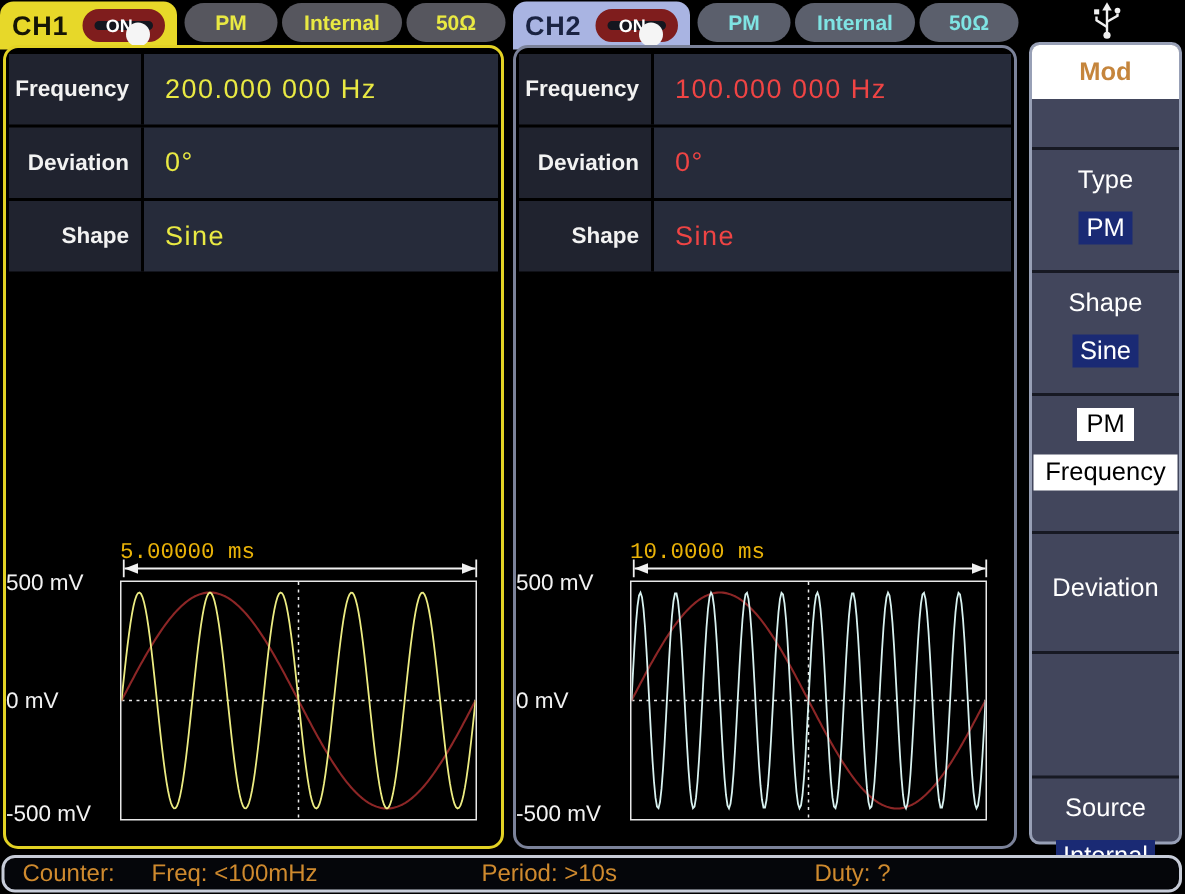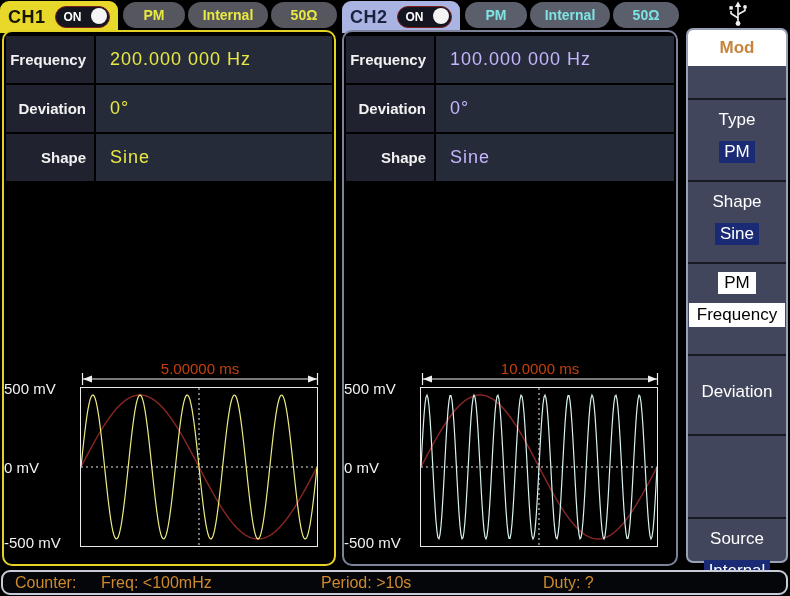--- a/index.html
+++ b/index.html
@@ -13,21 +13,21 @@
   .hdr { position:absolute; top:0; height:30px; }
   .tab {
     position:absolute; top:1px; height:29px; border-radius:9px 9px 0 0;
     display:flex; align-items:center; padding:16px 8px;
   }
   .tab.ch1 { left:0; width:118px; background:#e7d829; color:#151505; }
   .tab.ch2 { left:0; width:118px; background:#a9b4e2; color:#1a2342; }
   .tab .chname { font-size:18px; font-weight:700; letter-spacing:.5px; }
   .toggle {
     margin-left:9px; width:58px; height:22px; border-radius:11px;
-    background:#14161f; border:1px solid #7f1d1d;
+    background:#14161f; border:8px solid #7f1d1d;
     display:flex; align-items:center; justify-content:flex-start;
     padding-left:8px; position:relative; cursor:pointer;
   }
   .toggle .on-label { color:#fff; font-size:12px; font-weight:700; }
   .toggle .knob {
     position:absolute; right:2px; top:1px; width:16px; height:16px;
     border-radius:50%; background:#f5f5f5;
   }
   .badges { position:absolute; top:2px; display:flex; }
   .badge {
@@ -52,25 +52,25 @@
   .flabel {
     width:90px; background:#20232f; color:#f2f2f2; font-size:15px;
     font-weight:700; text-align:right; line-height:47px; padding-right:8px;
     border-right:2px solid #000;
   }
   .fvalue {
     flex:1; background:#262b3a; padding-left:14px; line-height:47px;
     font-size:18px; letter-spacing:1px; white-space:nowrap;
   }
   .panel.ch1 .fvalue { color:#e9e943; }
-  .panel.ch2 .fvalue { color:#c4b5fd; }
+  .panel.ch2 .fvalue { color:#ef4444; }
   
   .timelabel {
-    position:absolute; left:76px; width:240px; top:328px; text-align:center;
-    color:#c2410c; font-size:15px;
+    position:absolute; left:76px; width:240px; top:328px; 
+    color:#eab308; font-size:15px;font-family:Liberation Mono, monospace;
   }
   .measure { position:absolute; left:76px; top:339px; width:240px; height:14px; }
   .plot {
     position:absolute; left:76px; top:355px; width:238px; height:160px;
     border:1px solid #e8e8e8; background:#000;
   }
   .vlabel {
     position:absolute; left:0; width:70px; text-align:left; color:#f2f2f2;
     font-size:15px;
   }

